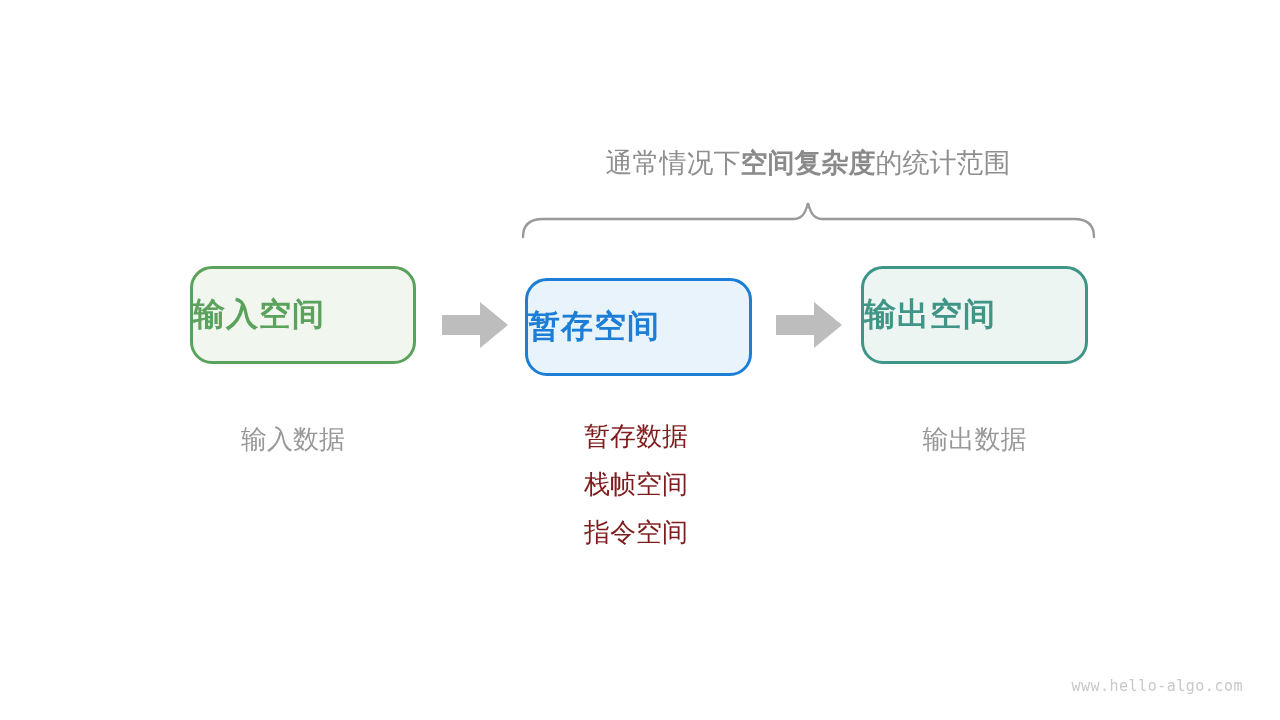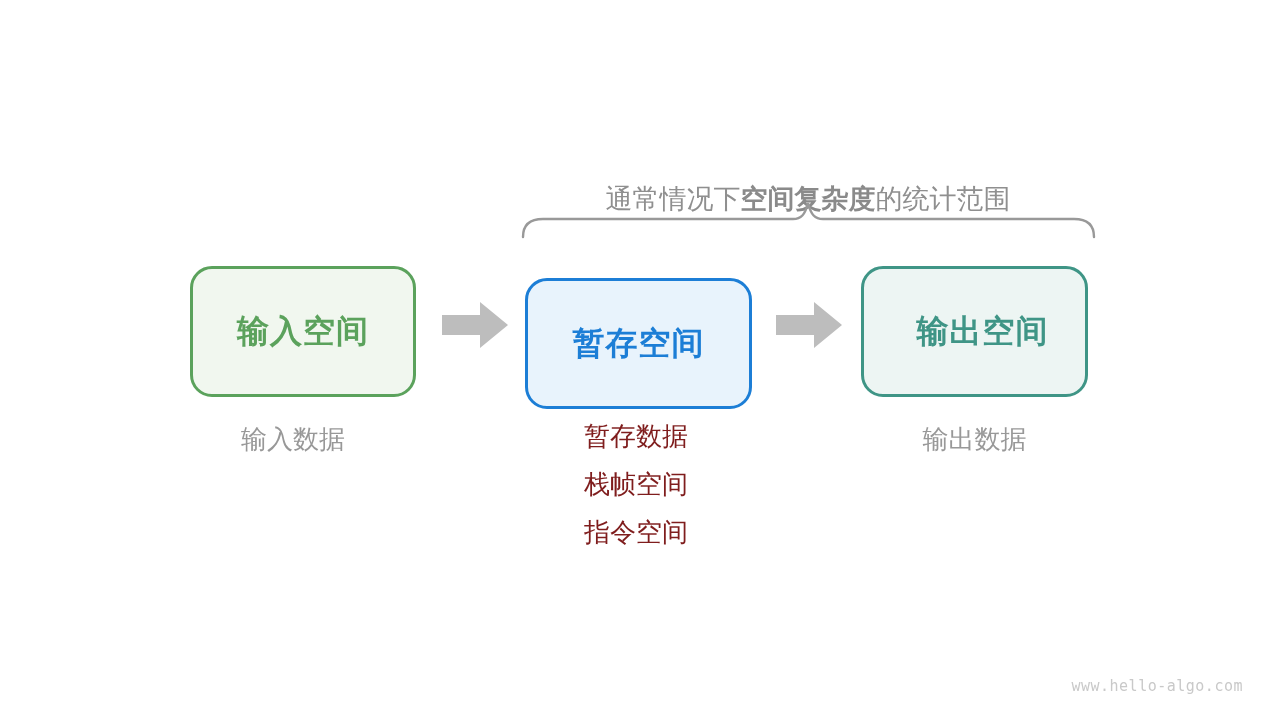--- a/index.html
+++ b/index.html
@@ -17,44 +17,43 @@
   .scope-title {
     position: absolute;
     top: 147px;
     left: 808px;
     transform: translateX(-50%);
     white-space: nowrap;
     font-size: 27px;
     line-height: 32px;
     color: #8f8f8f;
     font-weight: 400;
-    margin-top: 36px;
   }
   .scope-title .bold { font-weight: 700; color: #8a8a8a; }
 
   
   .brace-svg {
     position: absolute;
     left: 515px;
     top: 196px;
     width: 590px;
     height: 48px;
   }
 
   
   .space-box {
     position: absolute;
     top: 266px;
-    height: 131px;
+    height: 98px;
     border: 3px solid #888;
     border-radius: 22px;
     background: #fff;
     display: flex;
     align-items: center;
-    justify-content: center;
+    justify-content: flex-start;
     font-size: 32px;
     font-weight: 700;
     letter-spacing: 1px;
   }
   .box-input  { left: 190px; width: 226px; }
   .box-temp   { left: 525px; width: 227px; margin-top: 12px; }
   .box-output { left: 861px; width: 227px; }
 
   
   .arrow-svg {
@@ -122,21 +121,21 @@
   </svg>
 
   <div class="space-box box-temp" style="border-color: rgb(28, 126, 214); background: rgb(232, 243, 252); color: rgb(28, 126, 214);">
     <span>暂存空间</span>
   </div>
 
   <svg class="arrow-svg arrow-2" viewBox="0 0 66 46" aria-hidden="true">
     <polygon points="0,13 38,13 38,0 66,23 38,46 38,33 0,33" fill="#bdbdbd"></polygon>
   </svg>
 
-  <div class="space-box box-output" style="border-color: rgb(63, 149, 134); background: rgb(237, 245, 243); color: rgb(63, 149, 134); padding-left: 16px;">
+  <div class="space-box box-output" style="border-color: rgb(63, 149, 134); background: rgb(237, 245, 243); color: rgb(63, 149, 134);">
     <span>输出空间</span>
   </div>
 
   <div class="sub-label label-input" style="color: rgb(152, 152, 152);">输入数据</div>
 
   <div class="temp-notes" style="color: #7f1d1d;">
     <div class="note-line">暂存数据</div>
     <div class="note-line">栈帧空间</div>
     <div class="note-line">指令空间</div>
   </div>

